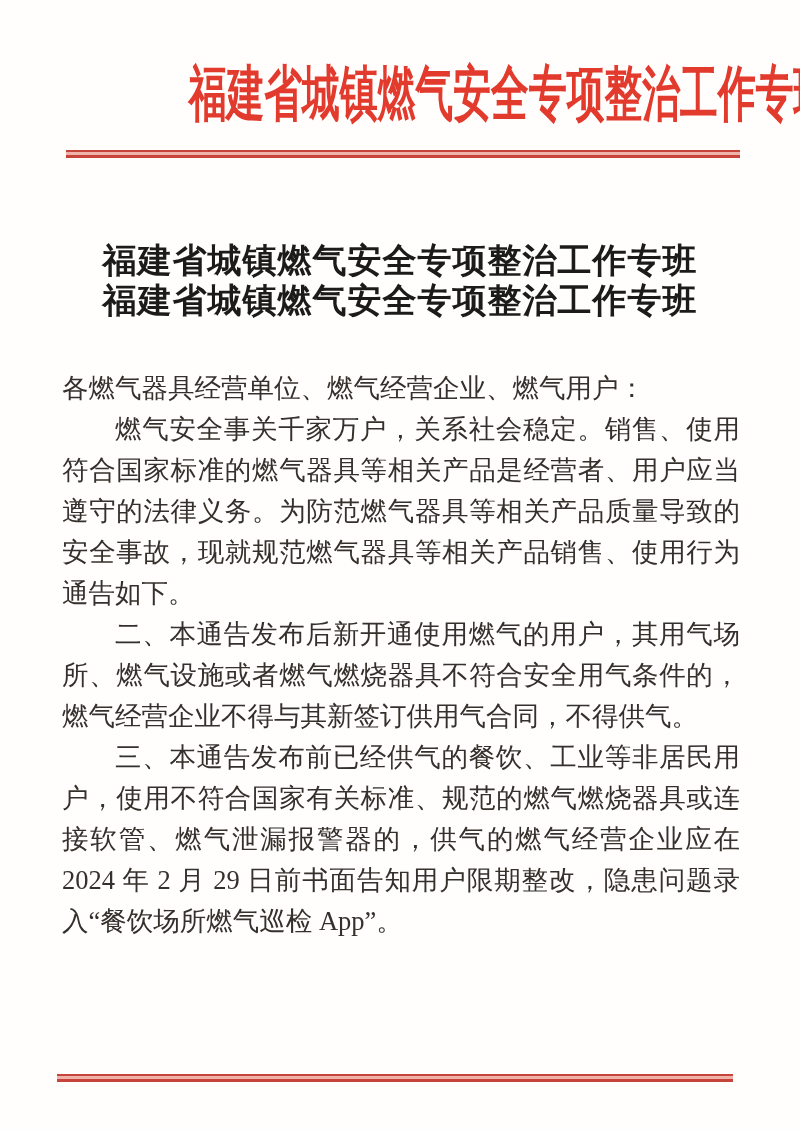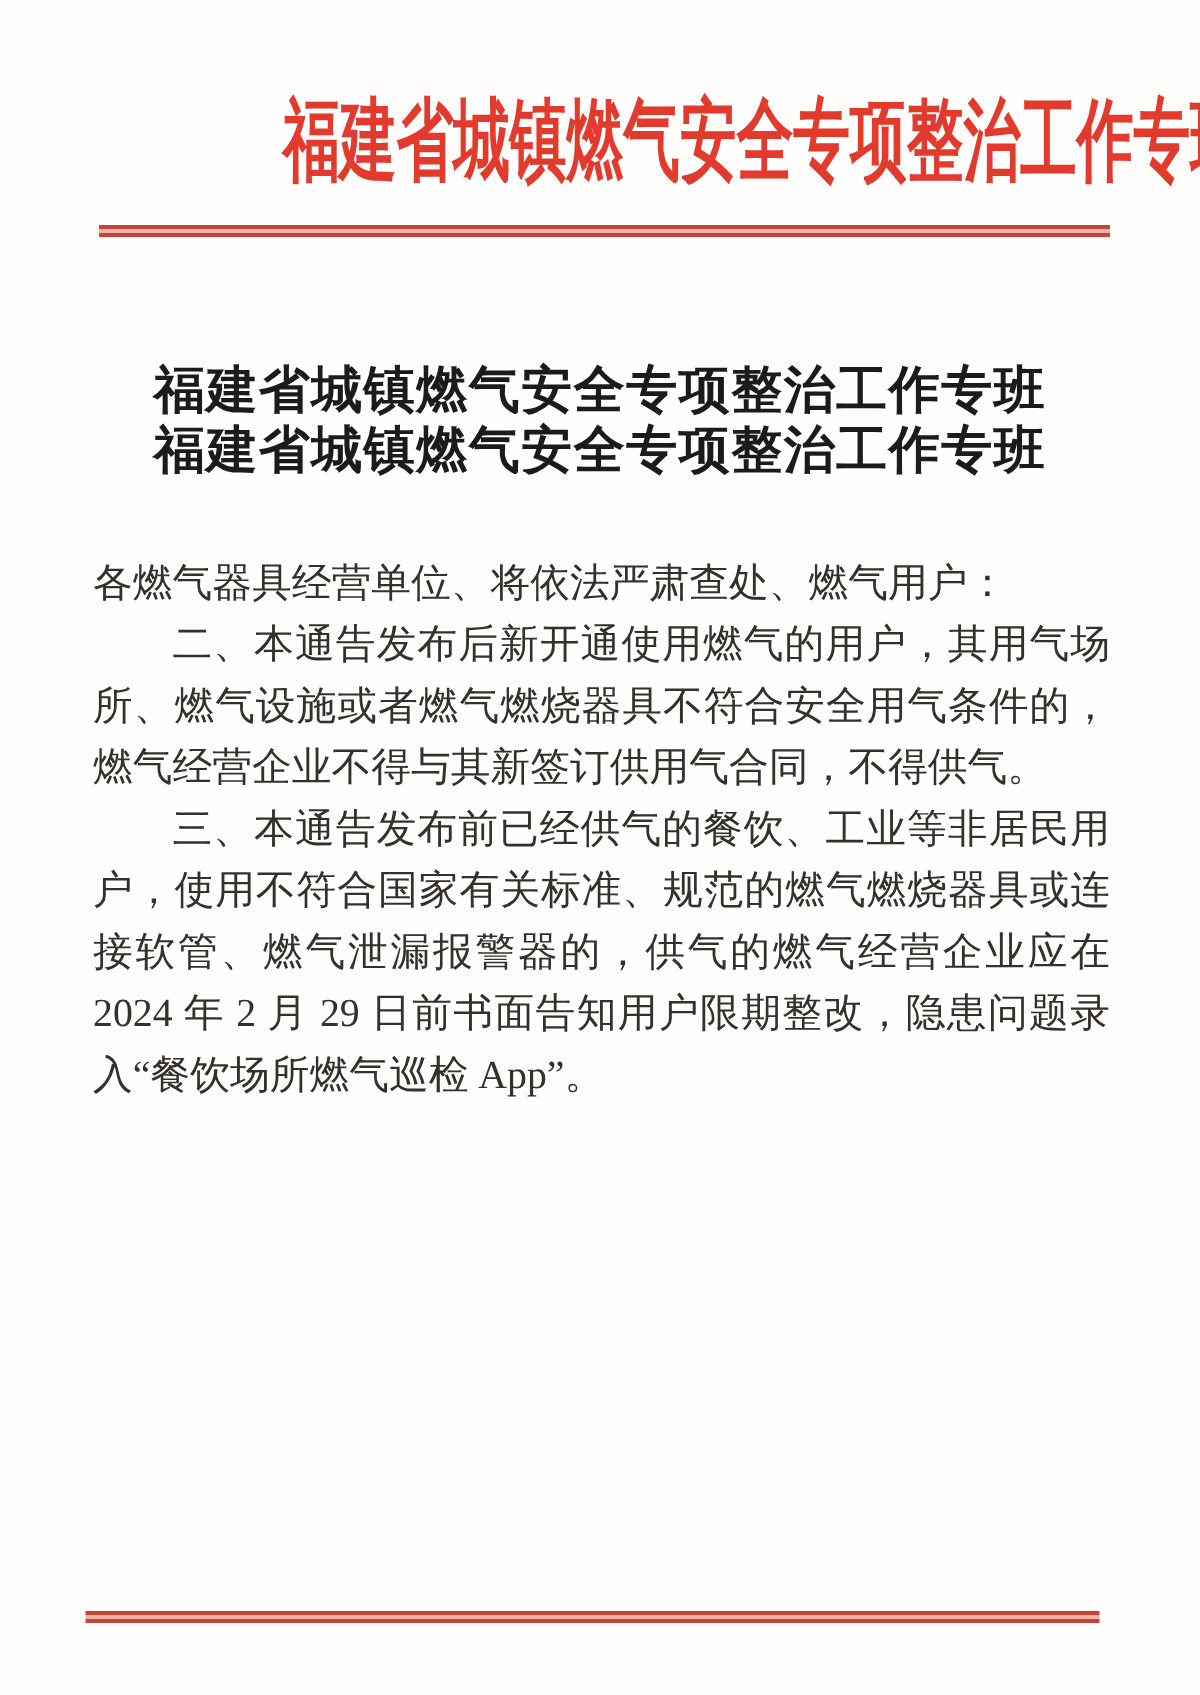--- a/index.html
+++ b/index.html
@@ -86,20 +86,21 @@
   </div>
 
   <div class="rule rule-top"></div>
 
   <div class="doc-title">
     <div>福建省城镇燃气安全专项整治工作专班</div>
     <div>福建省城镇燃气安全专项整治工作专班</div>
   </div>
 
   <div class="body-text">
-    <p class="salutation">各燃气器具经营单位、将依法严肃查处、燃气用户：</p>
+    <p class="salutation">各燃气器具经营单位、燃气经营企业、燃气用户：</p>
+    <p>燃气安全事关千家万户，关系社会稳定。销售、使用符合国家标准的燃气器具等相关产品是经营者、用户应当遵守的法律义务。为防范燃气器具等相关产品质量导致的安全事故，现就规范燃气器具等相关产品销售、使用行为通告如下。</p>
     <p>二、本通告发布后新开通使用燃气的用户，其用气场所、燃气设施或者燃气燃烧器具不符合安全用气条件的，燃气经营企业不得与其新签订供用气合同，不得供气。</p>
     <p>三、本通告发布前已经供气的餐饮、工业等非居民用户，使用不符合国家有关标准、规范的燃气燃烧器具或连接软管、燃气泄漏报警器的，供气的燃气经营企业应在 2024 年 2 月 29 日前书面告知用户限期整改，隐患问题录入“餐饮场所燃气巡检 App”。</p>
   </div>
 
   <div class="rule rule-bottom"></div>
 
 </div>
 
 </body></html>

